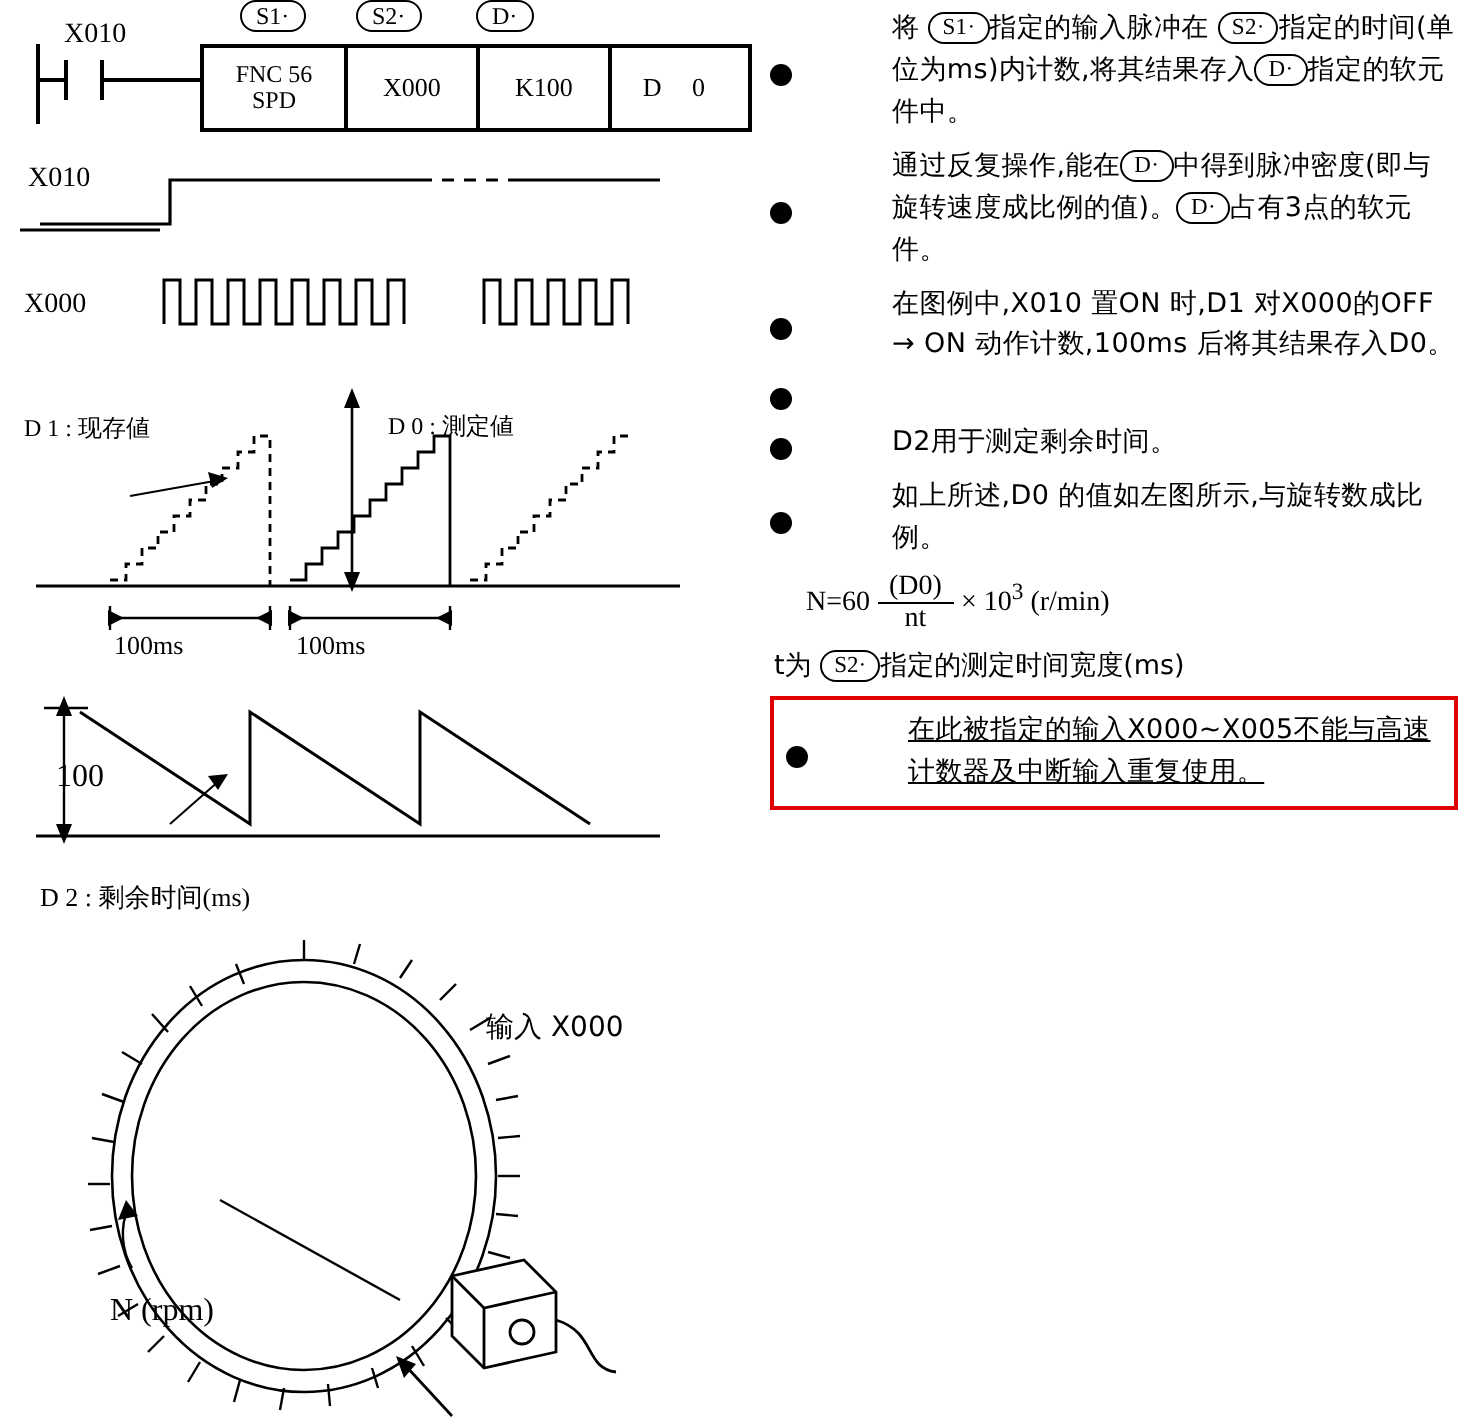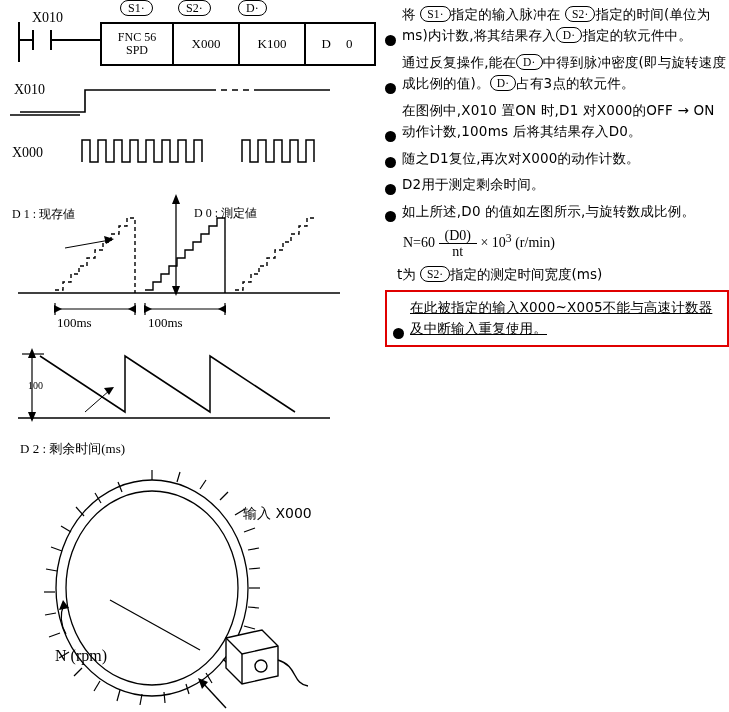--- a/index.html
+++ b/index.html
@@ -32,29 +32,29 @@
   .cell.op2{width:52px;}
   .cell.op3{width:56px;letter-spacing:6px;}
   .sbadge{position:absolute;top:-8px;border:1.5px solid #000;border-radius:10px;padding:0 7px;font-size:12px;background:#fff;line-height:14px;}
 
   
   .lbl{position:absolute;font-size:14px;white-space:nowrap;}
   .lbl-cn{position:absolute;font-size:13px;white-space:nowrap;font-family:"DejaVu Sans", sans-serif;}
 
   
   .right{position:absolute;left:385px;top:4px;width:344px;}
-  .bullet-row{display:flex;align-items:flex-end;margin-bottom:6px;}
+  .bullet-row{display:flex;align-items:center;margin-bottom:6px;gap:44px;}
   .dot{flex:0 0 auto;width:11px;height:11px;border-radius:50%;background:#000;margin-top:5px;margin-right:6px;}
   .btxt{font-family:"DejaVu Sans", sans-serif;font-size:13.5px;line-height:1.55;letter-spacing:0.2px;}
   .inl{display:inline-block;border:1.4px solid #000;border-radius:9px;padding:0 6px;font-size:11.5px;line-height:14px;vertical-align:1px;background:#fff;font-family:"Liberation Serif",serif;}
   .formula{font-family:"Liberation Serif", serif;font-size:14px;margin:4px 0 2px 18px;}
   .frac{display:inline-block;vertical-align:middle;text-align:center;}
   .frac .num{border-bottom:1.4px solid #000;padding:0 6px;}
   .frac .den{padding:0 6px;}
-  .tline{font-family:"DejaVu Sans", sans-serif;font-size:13.5px;margin:6px 0 4px 12px;}
+  .tline{font-family:"DejaVu Sans", sans-serif;font-size:13.5px;margin:6px 0 4px 2px;}
   .redbox{border:2px solid #e00000;padding:5px 6px 6px 6px;margin-top:6px;text-decoration:underline;}
   .redbox .bullet-row{margin-bottom:0;}
 
   
   svg{display:block;}
   .svgwrap{position:absolute;}
 </style>
 </head>
 <body>
 
@@ -144,21 +144,21 @@
 
         <line x1="22" y1="14" x2="22" y2="76" stroke="#000" stroke-width="1.2"></line>
         <polygon points="22,8 18,18 26,18" fill="#000"></polygon>
         <polygon points="22,82 18,72 26,72" fill="#000"></polygon>
         <line x1="12" y1="14" x2="34" y2="14" stroke="#000" stroke-width="1.2"></line>
 
         <line x1="75" y1="72" x2="100" y2="50" stroke="#000" stroke-width="1"></line>
         <polygon points="104,47 94,48 99,55" fill="#000"></polygon>
       </svg>
     </div>
-    <div class="lbl" style="left:28px;top:380px;font-size:10px;">100</div>
+    <div class="lbl" style="left:28px;top:380px;font-size:16px;">100</div>
     <div class="lbl" style="left:20px;top:440px;font-size:13px;">D 2 : 剩余时间(ms)</div>
 
     <div class="svgwrap" style="left:30px;top:470px;">
       <svg width="330" height="242" viewBox="0 0 330 242">
         <g id="wheel" fill="none" stroke="#000" stroke-width="1.3">
           <ellipse cx="122" cy="118" rx="96" ry="108"></ellipse>
           <ellipse cx="122" cy="118" rx="86" ry="97" stroke-dasharray="0"></ellipse>
         </g>
         <g stroke="#000" stroke-width="1.2" fill="none">
 
@@ -227,21 +227,20 @@
         <div class="bullet-row">
           <span class="dot"></span>
           <span class="btxt"><span>通过反复操作,能在</span><span class="inl">D·</span><span>中得到脉冲密度(即与旋转速度成比例的值)。</span><span class="inl">D·</span><span>占有3点的软元件。</span></span>
         </div>
         <div class="bullet-row">
           <span class="dot"></span>
           <span class="btxt"><span>在图例中,X010 置ON 时,D1 对X000的OFF → ON 动作计数,100ms 后将其结果存入D0。</span></span>
         </div>
         <div class="bullet-row">
           <span class="dot"></span>
-          <span class="btxt"><span>随之D1复位,再次对X000的动作计数。</span></span>
         </div>
         <div class="bullet-row">
           <span class="dot"></span>
           <span class="btxt"><span>D2用于测定剩余时间。</span></span>
         </div>
         <div class="bullet-row">
           <span class="dot"></span>
           <span class="btxt"><span>如上所述,D0 的值如左图所示,与旋转数成比例。</span></span>
         </div>
       </div>

